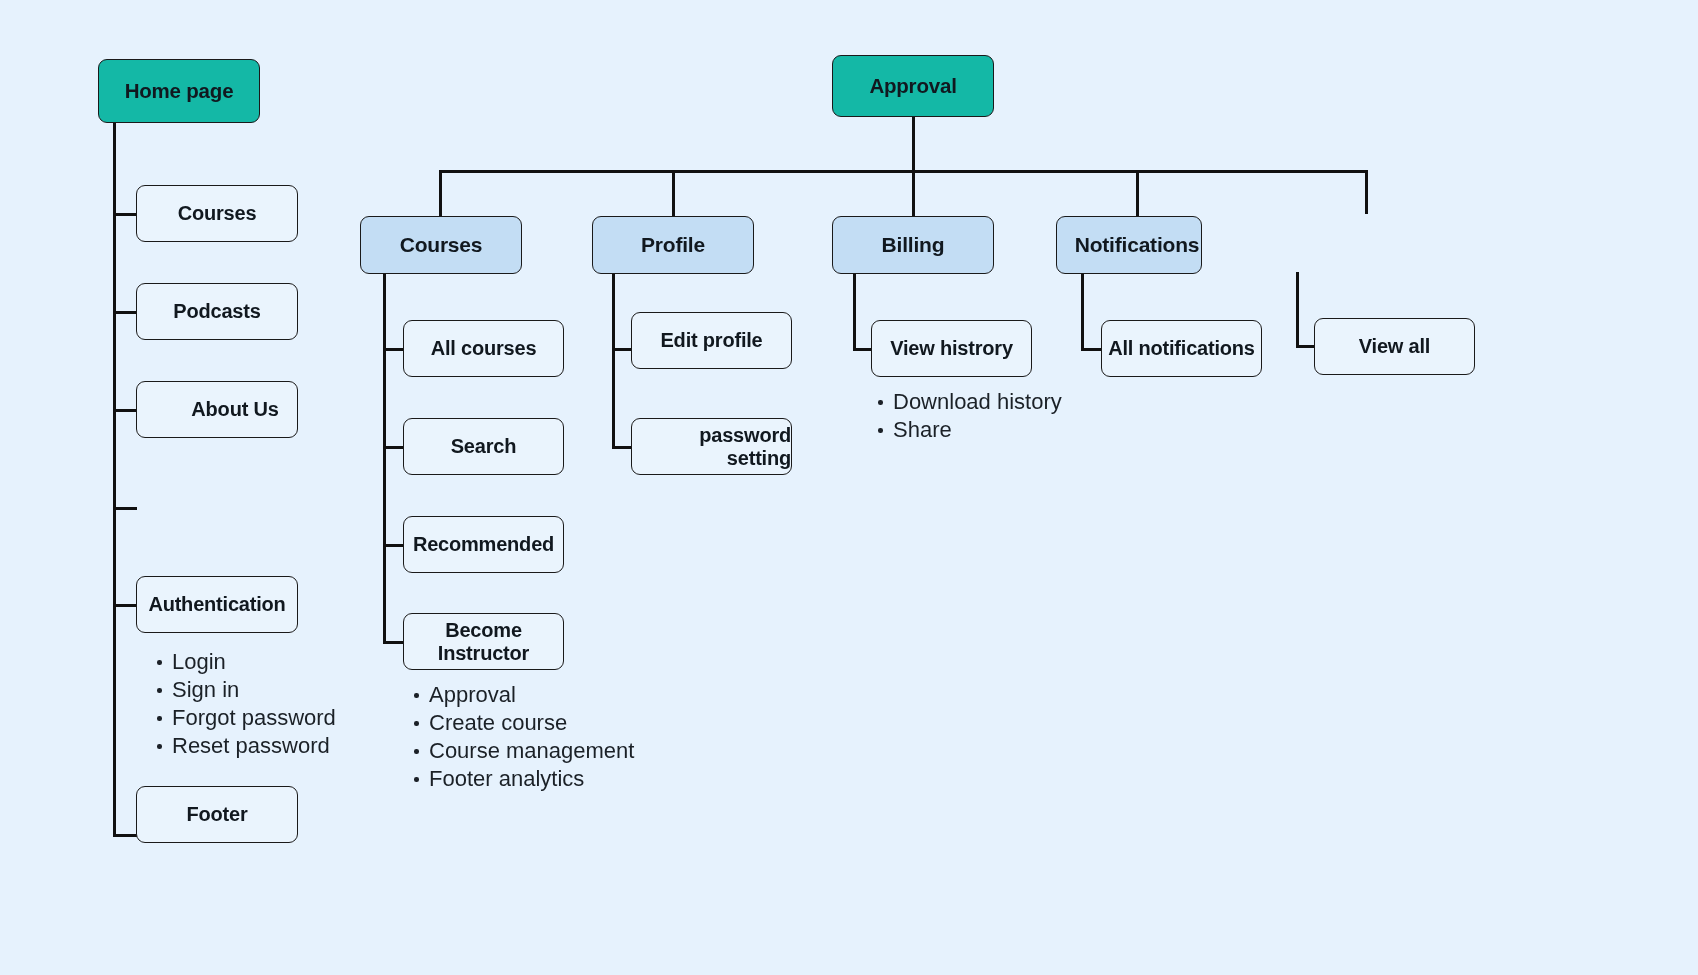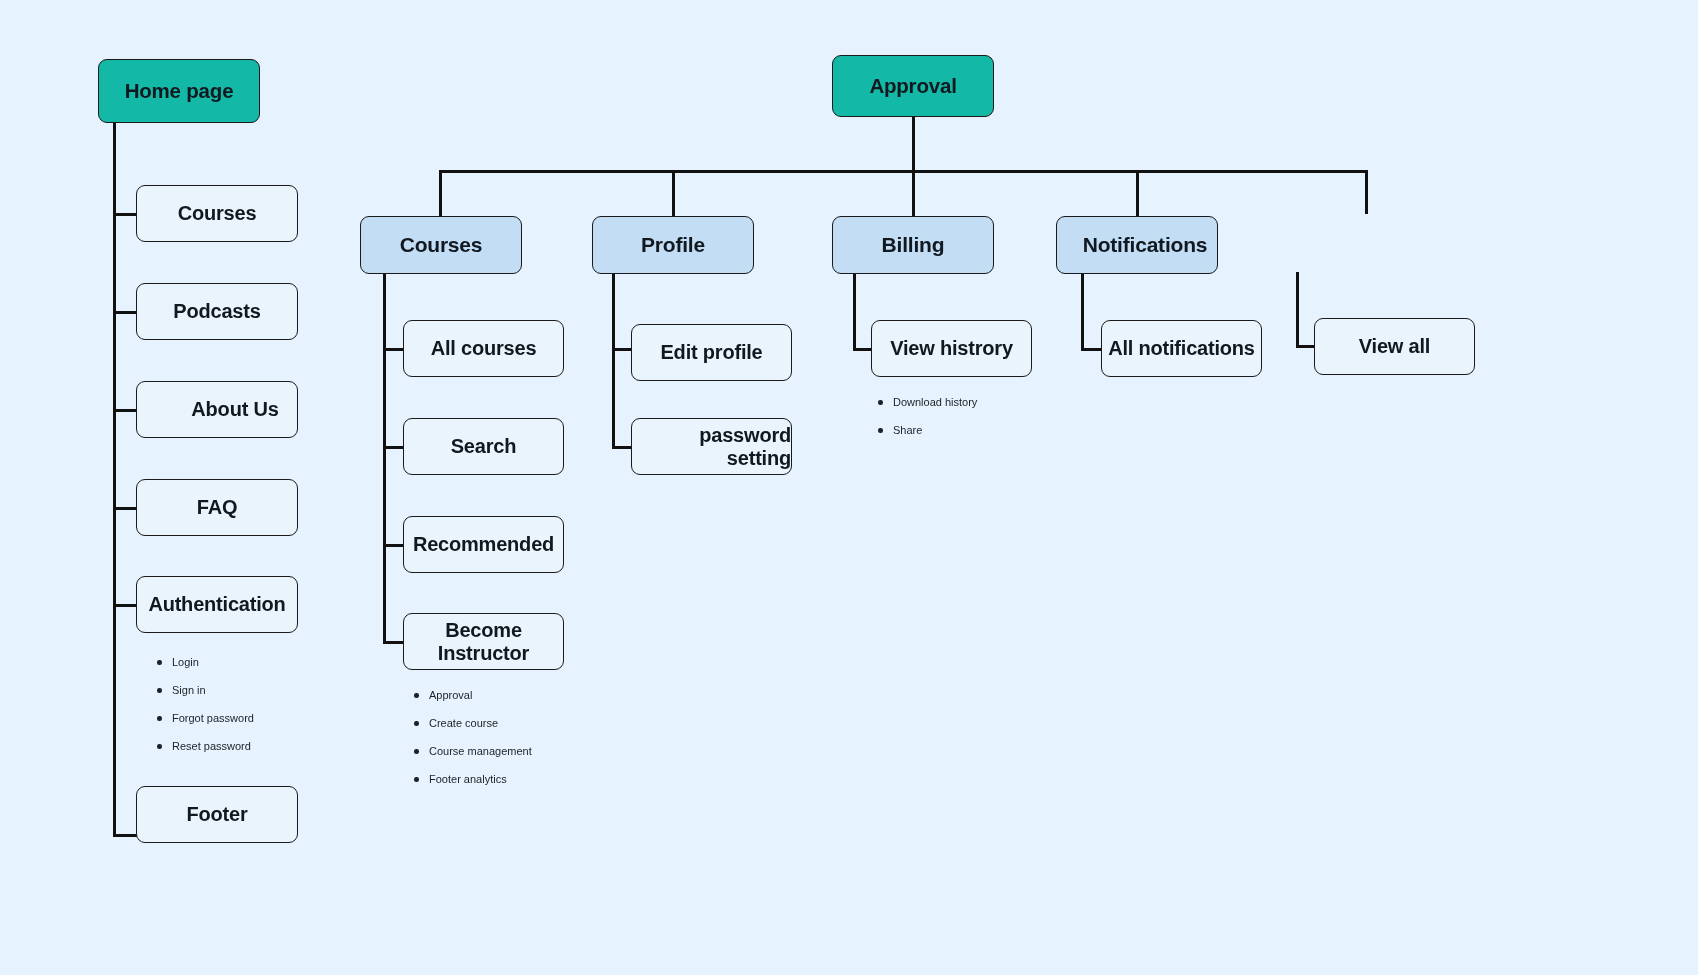--- a/index.html
+++ b/index.html
@@ -53,21 +53,21 @@
   .line.h { height: 2.6px; }
   .bullets {
     position: absolute;
     margin: 0;
     padding: 0;
     list-style: none;
     z-index: 2;
   }
   .bullets li {
     position: relative;
-    font-size: 11px;
+    font-size: 22px;
     line-height: 28px;
     color: #1b2127;
     padding-left: 17px;
     white-space: nowrap;
     font-weight: 400;
   }
   .bullets li::before {
     content: "";
     position: absolute;
     left: 2px;
@@ -99,23 +99,20 @@
 
   <div class="node leaf" style="left:136px; top:185px; width:162px; height:57px;">
     <span>Courses</span>
   </div>
   <div class="node leaf" style="left:136px; top:283px; width:162px; height:57px;">
     <span>Podcasts</span>
   </div>
   <div class="node leaf" style="left:136px; top:381px; width:162px; height:57px;padding-left:36px;">
     <span>About Us</span>
   </div>
-  <div class="node leaf" style="left:136px; top:479px; width:162px; height:57px;">
-    <span>FAQ</span>
-  </div>
   <div class="node leaf" style="left:136px; top:786px; width:162px; height:57px;">
     <span>Footer</span>
   </div>
   <div class="node leaf" style="left:136px; top:576px; width:162px; height:57px;">
     <span>Authentication</span>
   </div>
 
   <ul class="bullets" style="left:155px; top:648px;">
     <li>Login</li>
     <li>Sign in</li>
@@ -139,21 +136,21 @@
 
   <div class="node section" style="left:360px; top:216px; width:162px; height:58px;">
     <span>Courses</span>
   </div>
   <div class="node section" style="left:592px; top:216px; width:162px; height:58px;">
     <span>Profile</span>
   </div>
   <div class="node section" style="left:832px; top:216px; width:162px; height:58px;">
     <span>Billing</span>
   </div>
-  <div class="node section" style="left:1056px; top:216px; width:162px; height:58px;padding-left:16px;">
+  <div class="node section" style="left:1056px; top:216px; width:146px; height:58px;padding-left:16px;">
     <span>Notifications</span>
   </div>
 
   <div class="line v" style="left:383px; top:273px; height:370px;"></div>
   <div class="line h" style="left:383px; top:348px; width:22px;"></div>
   <div class="line h" style="left:383px; top:446px; width:22px;"></div>
   <div class="line h" style="left:383px; top:544px; width:22px;"></div>
   <div class="line h" style="left:383px; top:641px; width:22px;"></div>
 
   <div class="node leaf" style="left:403px; top:320px; width:161px; height:57px;">
@@ -173,21 +170,21 @@
     <li>Approval</li>
     <li>Create course</li>
     <li>Course management</li>
     <li>Footer analytics</li>
   </ul>
 
   <div class="line v" style="left:612px; top:273px; height:175px;"></div>
   <div class="line h" style="left:612px; top:348px; width:22px;"></div>
   <div class="line h" style="left:612px; top:446px; width:22px;"></div>
 
-  <div class="node leaf" style="left:631px; top:324px; width:161px; height:57px;">
+  <div class="node leaf" style="left:631px; top:312px; width:161px; height:57px;">
     <span>Edit profile</span>
   </div>
   <div class="node leaf" style="left:631px; top:418px; width:161px; height:57px;text-align:right;">
     <span>password setting</span>
   </div>
 
   <div class="line v" style="left:853px; top:273px; height:77px;"></div>
   <div class="line h" style="left:853px; top:348px; width:22px;"></div>
 
   <div class="node leaf" style="left:871px; top:320px; width:161px; height:57px;">

